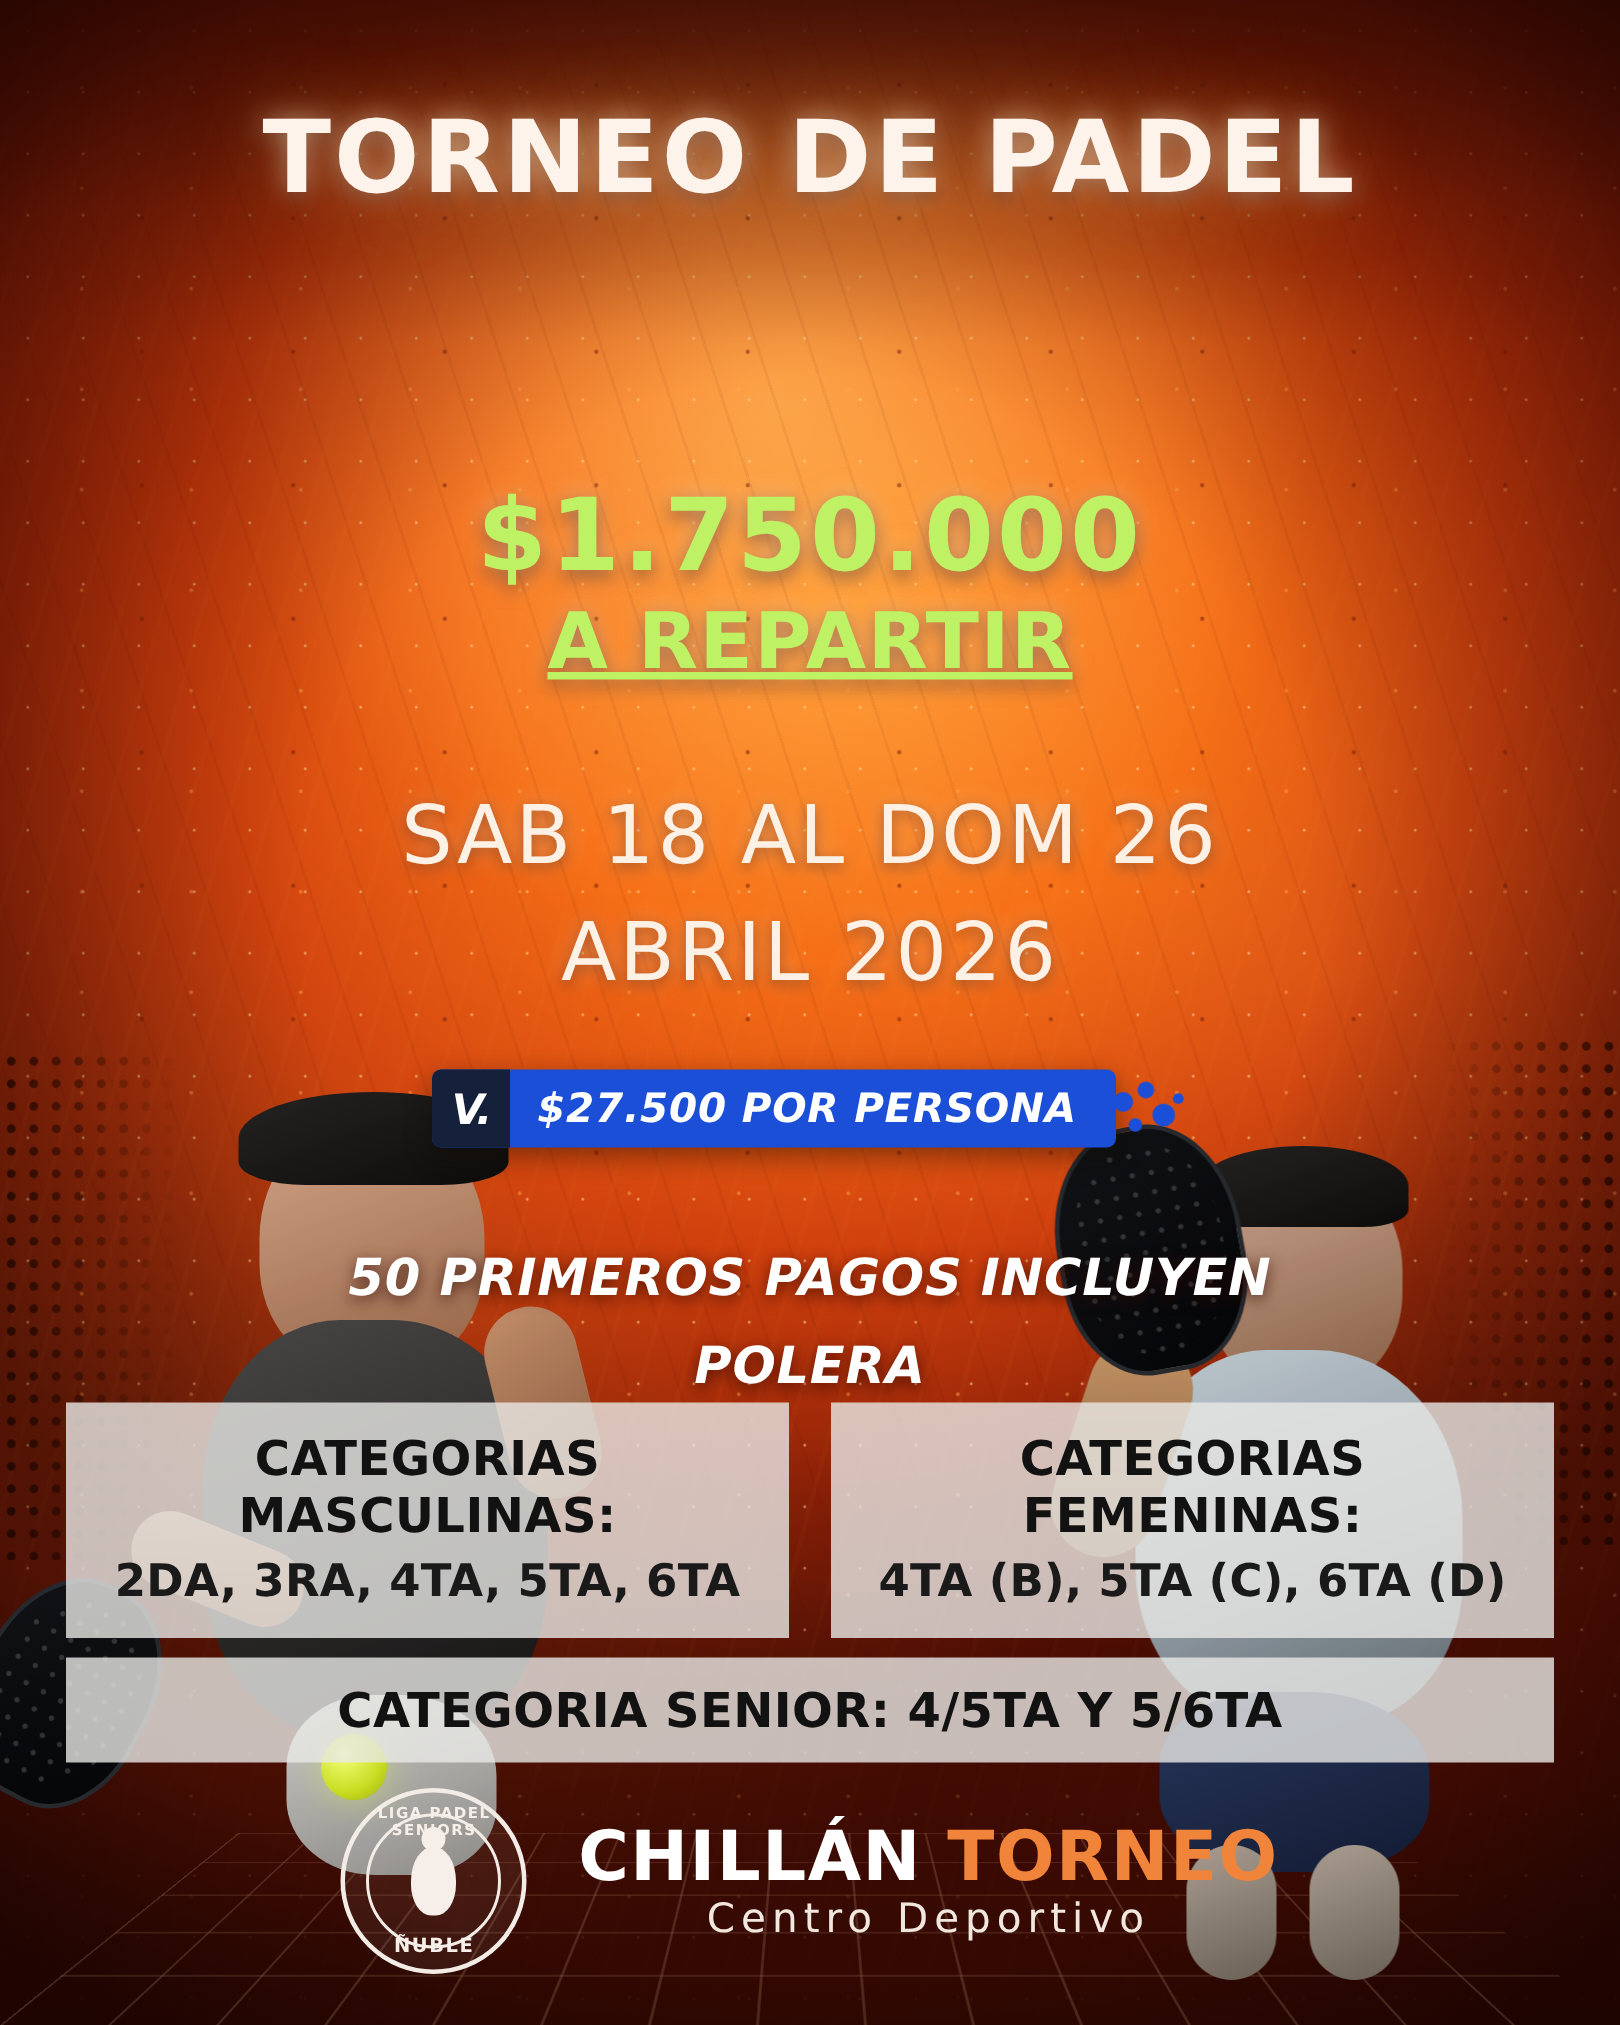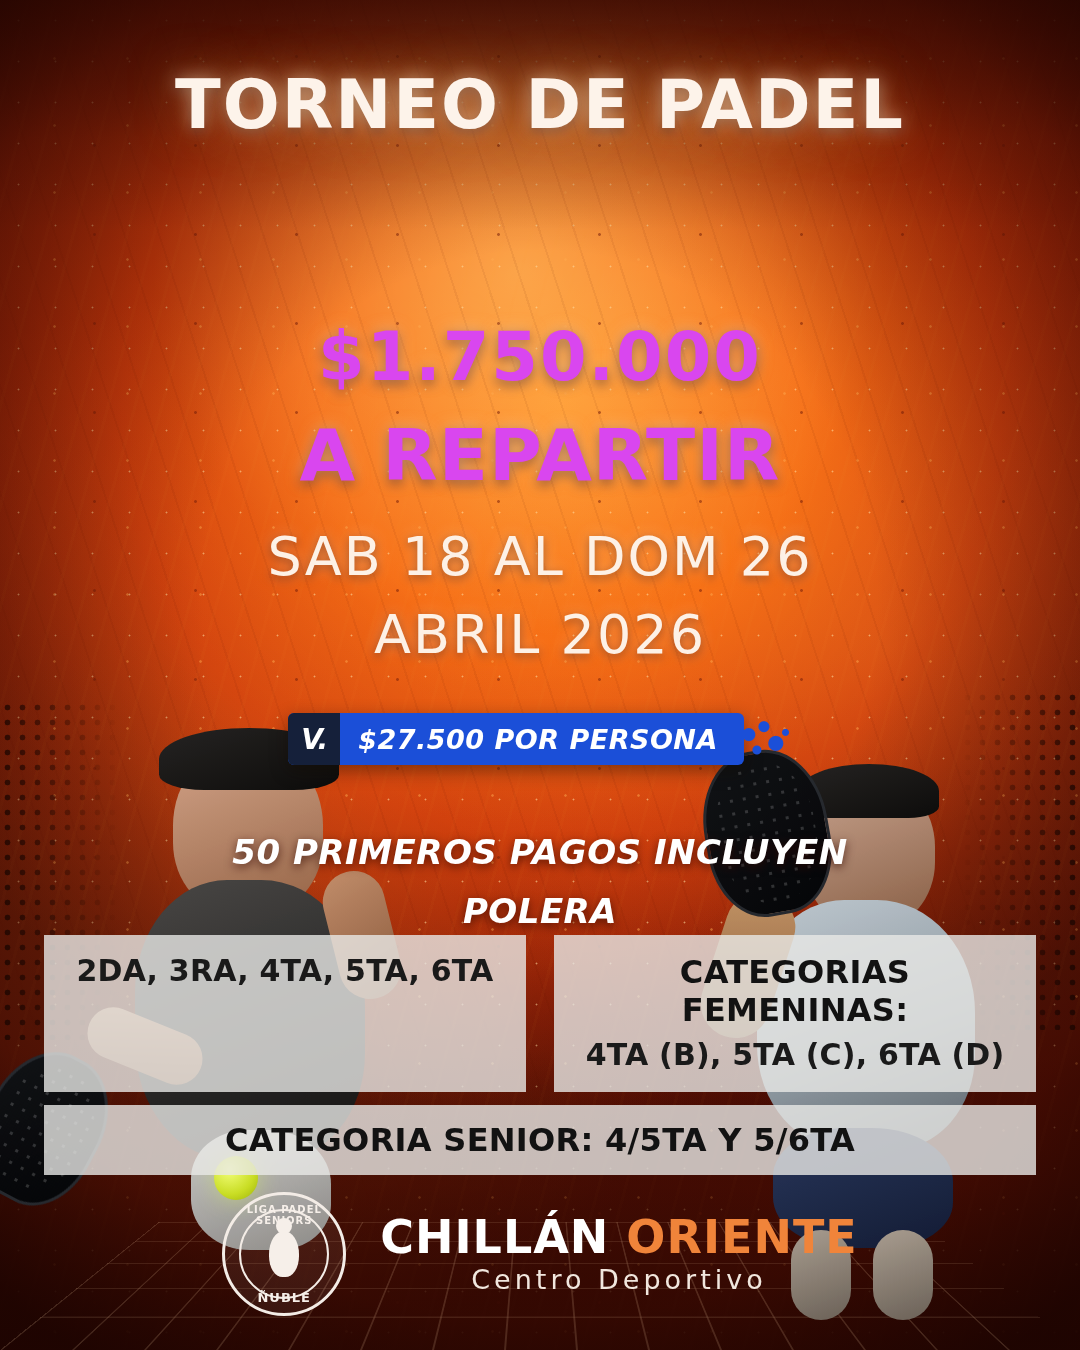--- a/index.html
+++ b/index.html
@@ -160,27 +160,27 @@
   }
   .prize {
     position: absolute;
     top: 322px; left: 0; right: 0;
     text-align: center;
     z-index: 6;
   }
   .prize-amount, .prize-sub {
     font-family: "DejaVu Sans", sans-serif;
     font-weight: 700;
-    color: #d946ef;
+    color: #bef264;
     margin: 0;
     line-height: 1.06;
     text-shadow: 0 0 16px rgba(255,230,195,.5), 0 4px 12px rgba(60,10,0,.6);
   }
   .prize-amount { font-size: 67px; letter-spacing: 2px; }
-  .prize-sub { font-size: 72px; letter-spacing: 1px; margin-top: 24px; }
+  .prize-sub { font-size: 52px; letter-spacing: 1px; margin-top: 8px; text-decoration: underline; }
 
   .dates {
     position: absolute;
     top: 518px; left: 0; right: 0;
     text-align: center;
     z-index: 6;
   }
   .dates p {
     margin: 0;
     font-family: "DejaVu Sans", sans-serif;
@@ -443,20 +443,21 @@
     <div class="splash"></div>
   </div>
 
   <div class="promo">
     <p>50 PRIMEROS PAGOS INCLUYEN</p>
     <p>POLERA</p>
   </div>
 
   <div class="cat-row">
     <div class="cat-box">
+      <p class="cat-title">CATEGORIAS MASCULINAS:</p>
       <p class="cat-list">2DA, 3RA, 4TA, 5TA, 6TA</p>
     </div>
     <div class="cat-box">
       <p class="cat-title">CATEGORIAS FEMENINAS:</p>
       <p class="cat-list">4TA (B), 5TA (C), 6TA (D)</p>
     </div>
   </div>
 
   <div class="senior-box">
     <p>CATEGORIA SENIOR: 4/5TA Y 5/6TA</p>
@@ -466,19 +467,19 @@
     <div class="liga-logo">
       <div class="liga-top">LIGA PADEL SENIORS</div>
       <div class="liga-inner">
         <div class="liga-figure"></div>
       </div>
       <div class="liga-bottom">ÑUBLE</div>
     </div>
     <div class="club">
       <p class="club-line1">
         <span class="w1">CHILLÁN</span>
-        <span class="w2">ORIENTE</span>
+        <span class="w2">TORNEO</span>
       </p>
       <p class="club-line2">Centro Deportivo</p>
     </div>
   </div>
 
 </div>
 
 </body></html>

